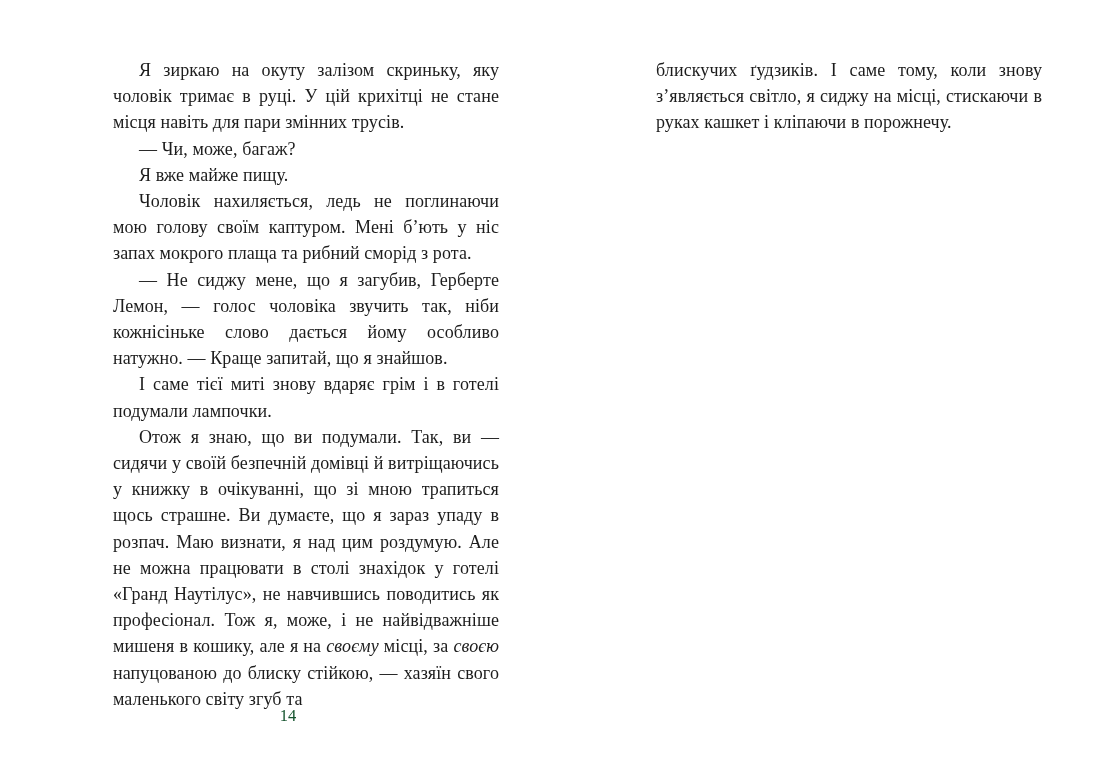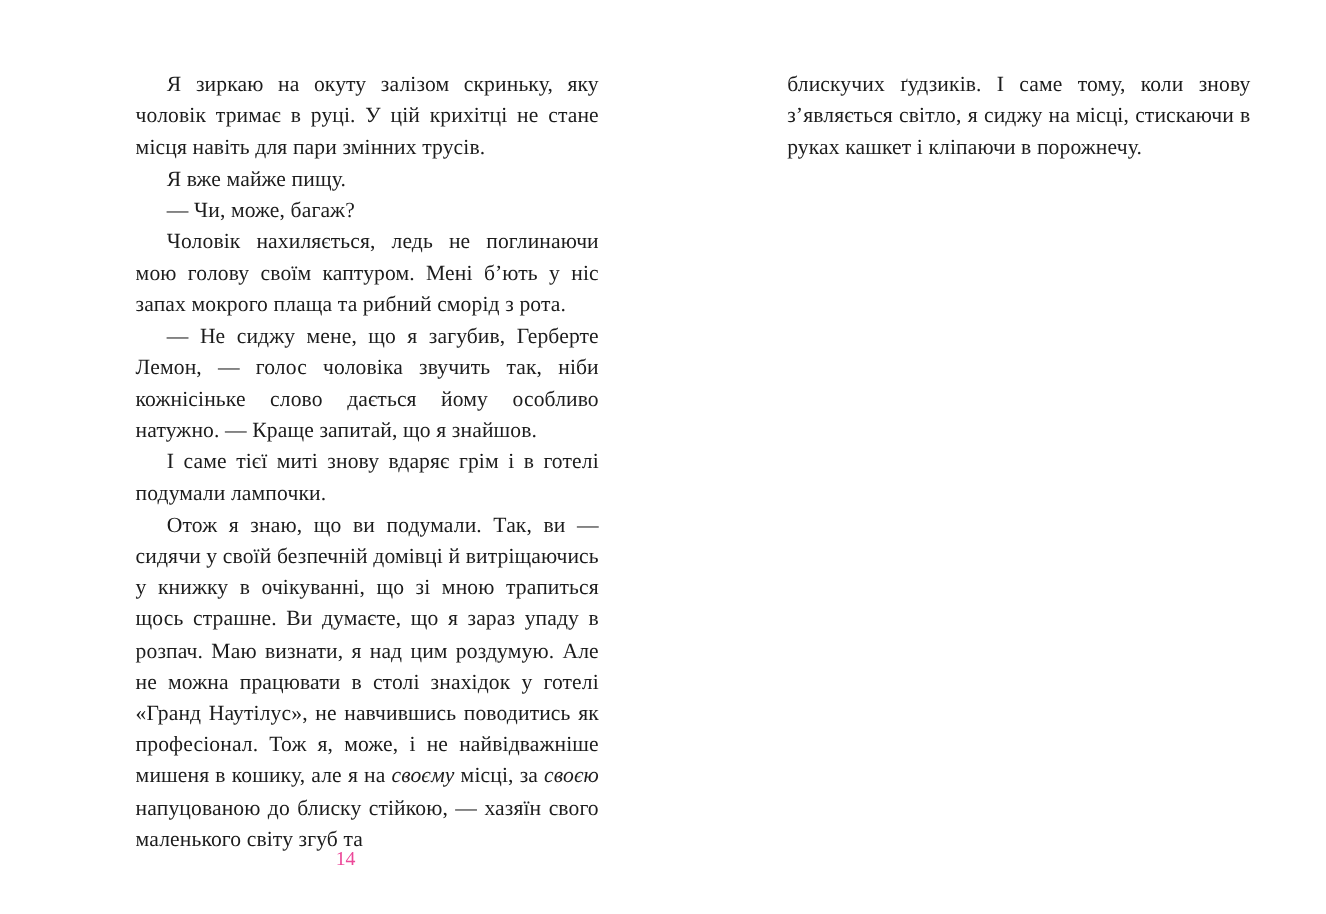--- a/index.html
+++ b/index.html
@@ -42,31 +42,31 @@
   .text-column em {
     font-style: italic;
   }
   .page-number {
     position: absolute;
     top: 706px;
     left: 95px;
     width: 386px;
     text-align: center;
     font-size: 16.5px;
-    color: #ec4899;
+    color: #14532d;
   }
 </style>
 </head>
 <body>
 
 <div class="book-spread">
   <div class="text-column left">
       <p><span>Я зиркаю на окуту залізом скриньку, яку чоловік тримає в руці. У цій крихітці не стане місця навіть для пари змінних трусів.</span></p>
+      <p><span>— Чи, може, багаж?</span></p>
       <p><span>Я вже майже пищу.</span></p>
-      <p><span>— Чи, може, багаж?</span></p>
       <p><span>Чоловік нахиляється, ледь не поглинаючи мою голову своїм каптуром. Мені б’ють у ніс запах мокрого плаща та рибний сморід з рота.</span></p>
       <p><span>— Не сиджу мене, що я загубив, Герберте Лемон, — голос чоловіка звучить так, ніби кожнісіньке слово дається йому особливо натужно. — Краще запитай, що я знайшов.</span></p>
       <p><span>І саме тієї миті знову вдаряє грім і в готелі подумали лампочки.</span></p>
       <p><span>Отож я знаю, що ви подумали. Так, ви — сидячи у своїй безпечній домівці й витріщаючись у книжку в очікуванні, що зі мною трапиться щось страшне. Ви думаєте, що я зараз упаду в розпач. Маю визнати, я над цим роздумую. Але не можна працювати в столі знахідок у готелі «Гранд Наутілус», не навчившись поводитись як професіонал. Тож я, може, і не найвідважніше мишеня в кошику, але я на </span><em>своєму</em><span> місці, за </span><em>своєю</em><span> напуцованою до блиску стійкою, — хазяїн свого маленького світу згуб та</span></p>
     </div>
   <div class="text-column right">
       <p class="no-indent"><span>блискучих ґудзиків. І саме тому, коли знову з’являється світло, я сиджу на місці, стискаючи в руках кашкет і кліпаючи в порожнечу.</span></p>
     </div>
   <div class="page-number">14</div>
 </div>

